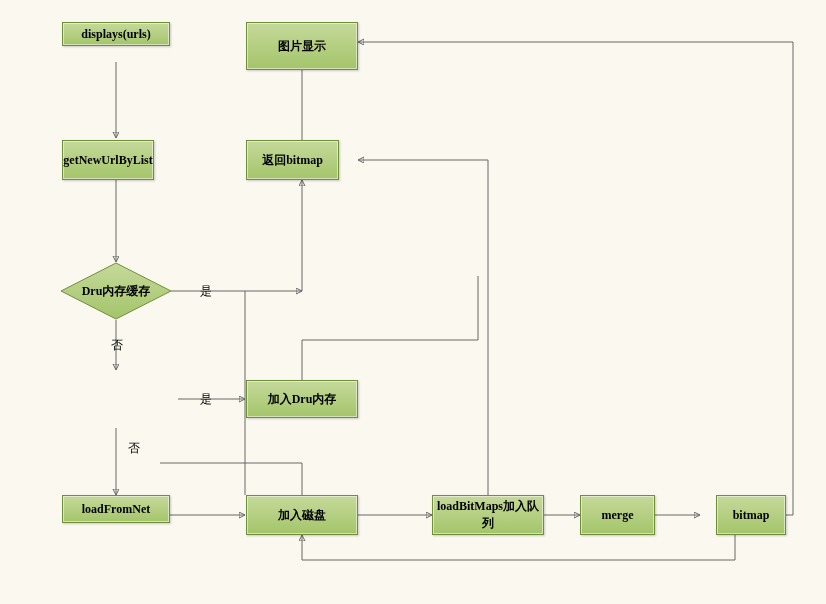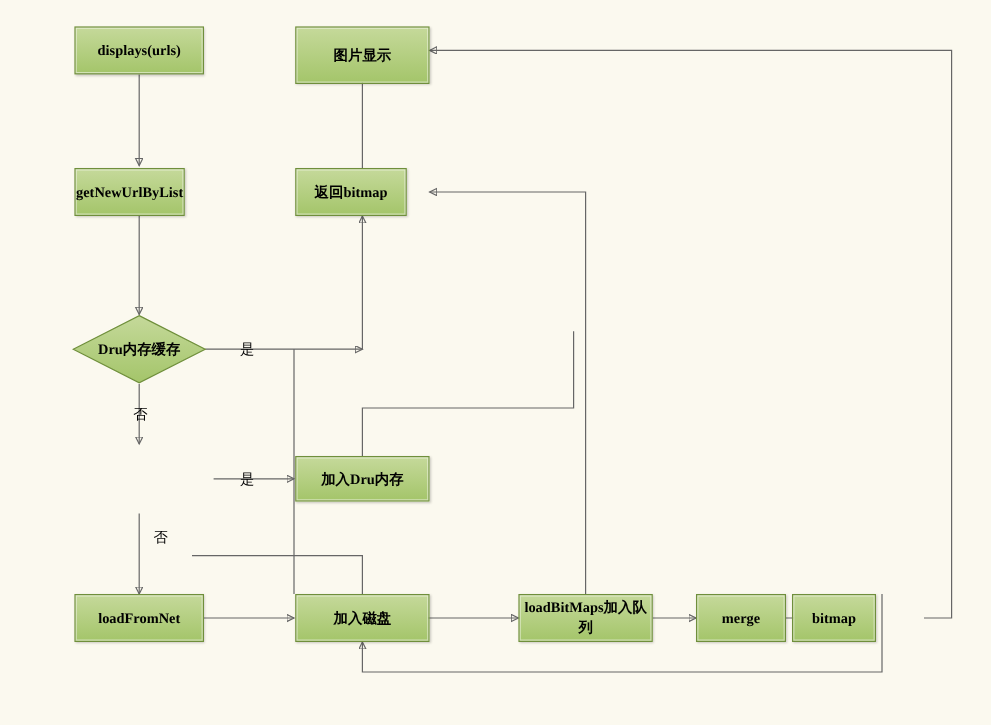--- a/index.html
+++ b/index.html
@@ -35,63 +35,63 @@
 <line x1="357" y1="515" x2="432" y2="515" marker-end="url(#ah)"></line>
 <line x1="544" y1="515" x2="580" y2="515" marker-end="url(#ah)"></line>
 <line x1="655" y1="515" x2="700" y2="515" marker-end="url(#ah)"></line>
 <path d="M488 495 L488 160 L358 160" marker-end="url(#ah)"></path>
 <line x1="302" y1="140" x2="302" y2="62" marker-end="url(#ah)"></line>
 <path d="M735 495 L735 560 L302 560 L302 535" marker-end="url(#ah)"></path>
 <path d="M770 515 L793 515 L793 42 L358 42" marker-end="url(#ah)"></path>
 <path d="M302 380 L302 340 L478 340 L478 276"></path>
 </svg>
 
-<div class="node" style="left:62px;top:22px;width:108px;height:40px">
+<div class="node" style="left:62px;top:22px;width:108px;height:24px">
       <span>displays(urls)</span>
     </div>
 <div class="node" style="left:62px;top:140px;width:92px;height:40px">
       <span>getNewUrlByList</span>
     </div>
 
 <div class="diamond" style="left:60px;top:262px;width:112px;height:58px">
 <svg width="112" height="58">
         <polygon points="56,1 111,29 56,57 1,29" fill="url(#g1)" stroke="#6f8f3b"></polygon>
         <defs>
           <linearGradient id="g1" x1="0" y1="0" x2="0" y2="1">
             <stop offset="0" stop-color="#c5d99a"></stop>
             <stop offset="1" stop-color="#a4c56a"></stop>
           </linearGradient>
         </defs>
       </svg>
 <span>Dru内存缓存</span>
     </div>
 
 
-<div class="node" style="left:62px;top:495px;width:108px;height:40px">
+<div class="node" style="left:62px;top:495px;width:108px;height:28px">
       <span>loadFromNet</span>
     </div>
 <div class="node" style="left:246px;top:495px;width:112px;height:40px">
       <span>加入磁盘</span>
     </div>
 <div class="node" style="left:246px;top:380px;width:112px;height:38px">
       <span>加入Dru内存</span>
     </div>
 <div class="node" style="left:246px;top:140px;width:93px;height:40px">
       <span>返回bitmap</span>
     </div>
 <div class="node" style="left:246px;top:22px;width:112px;height:48px">
       <span>图片显示</span>
     </div>
 <div class="node" style="left:580px;top:495px;width:75px;height:40px">
       <span>merge</span>
     </div>
 <div class="node" style="left:432px;top:495px;width:112px;height:40px">
       <span>loadBitMaps加入队列</span>
     </div>
-<div class="node" style="left:660px;top:495px;width:70px;height:40px">
+<div class="node" style="left:716px;top:495px;width:70px;height:40px">
       <span>bitmap</span>
     </div>
 
 <div class="lbl" style="left:200px;top:283px">是</div>
 <div class="lbl" style="left:111px;top:337px">否</div>
 <div class="lbl" style="left:200px;top:391px">是</div>
 <div class="lbl" style="left:128px;top:440px">否</div>
 
 </div>
 

